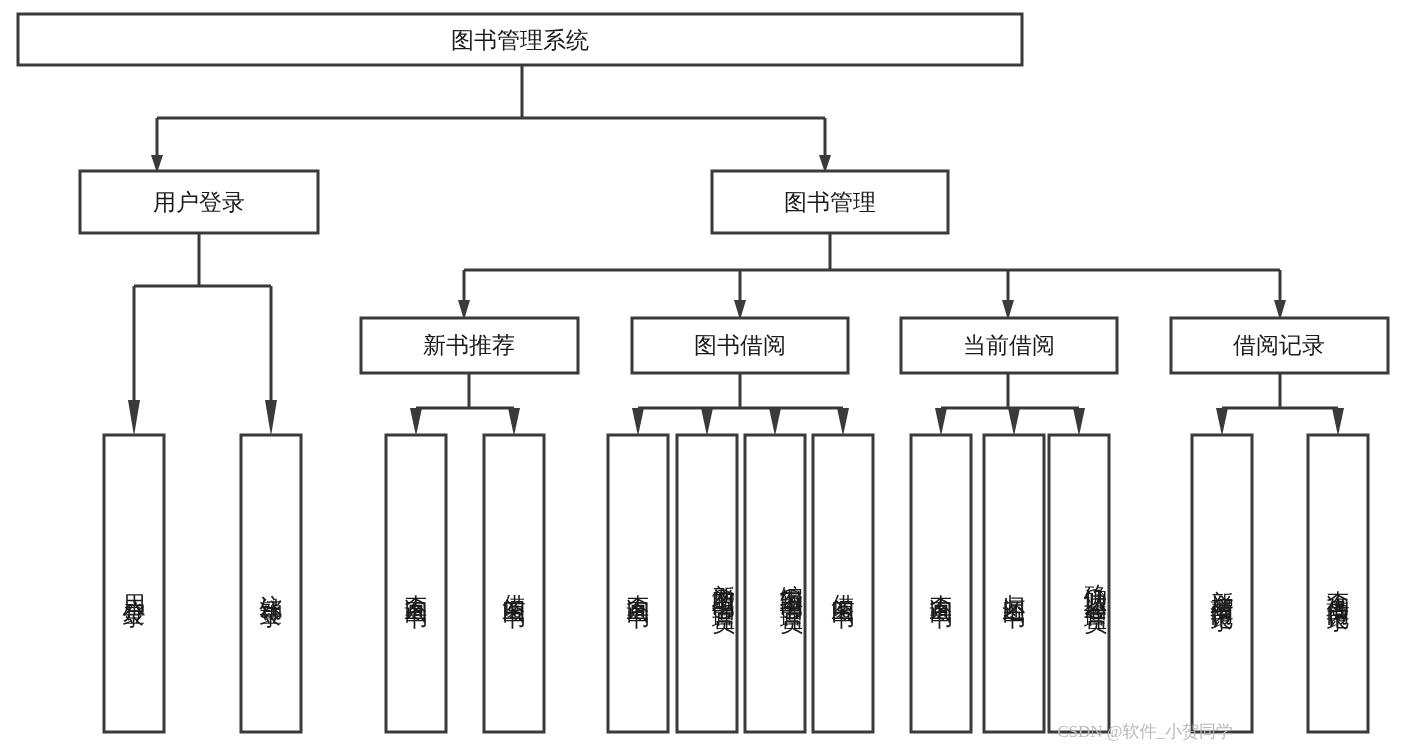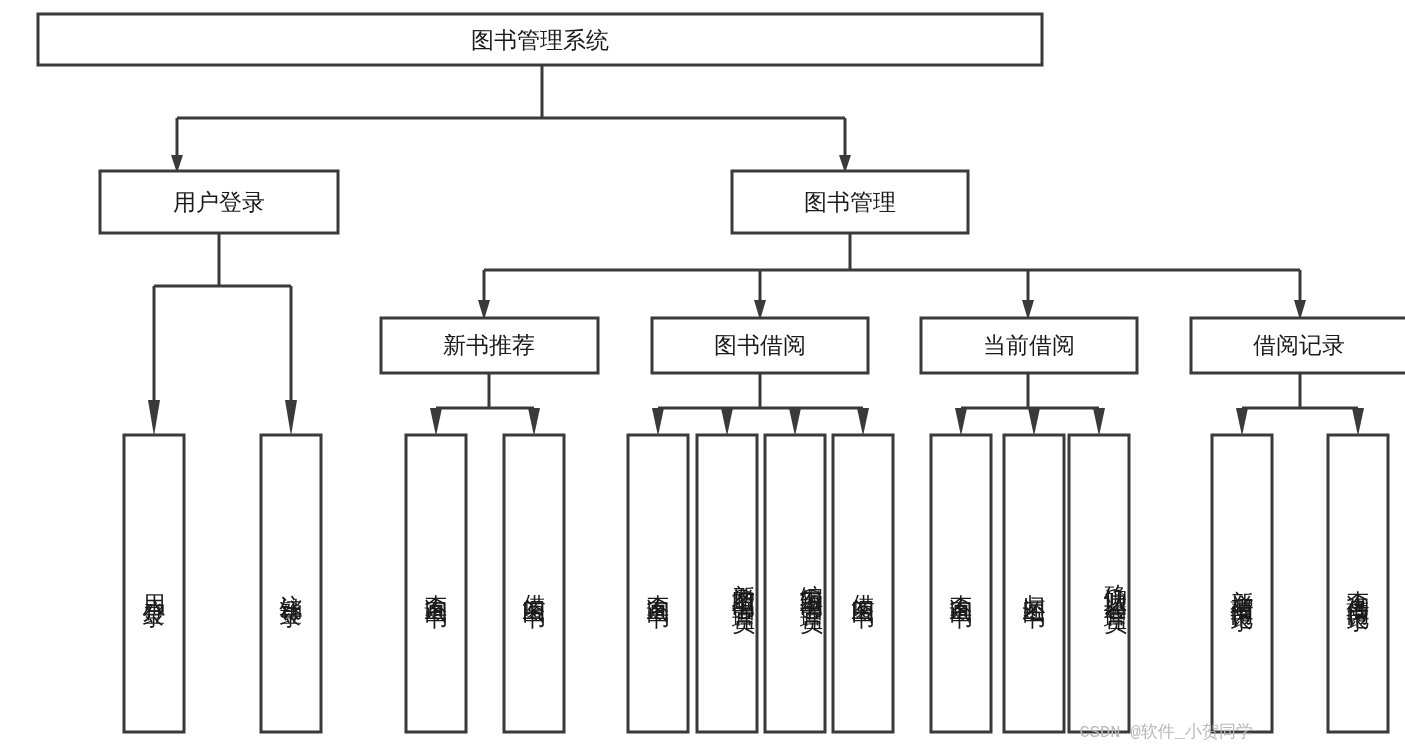--- a/index.html
+++ b/index.html
@@ -10,21 +10,20 @@
   body {
     width: 1405px;
     height: 747px;
     font-family: "DejaVu Sans", "Liberation Sans", sans-serif;
     overflow: hidden;
   }
   #diagram-root {
     position: relative;
     width: 1241px;
     height: 747px;
-    margin-left: 20px;
   }
   svg.diagram-canvas {
     position: absolute;
     top: 0;
     left: 0;
     width: 1405px;
     height: 747px;
   }
   .node-box {
     fill: #ffffff;
@@ -60,21 +59,21 @@
     line-height: 1.18;
     letter-spacing: 4px;
     color: #1a1a1a;
     white-space: nowrap;
     pointer-events: none;
   }
   .watermark {
     position: absolute;
     right: 8px;
     bottom: 4px;
-    font-family: Liberation Mono, monospace;
+    font-family: Liberation Serif, serif;
     font-size: 17px;
     color: #b8b8b8;
     white-space: nowrap;
   }
 </style>
 </head>
 <body>
 
 <div id="diagram-root">
 

